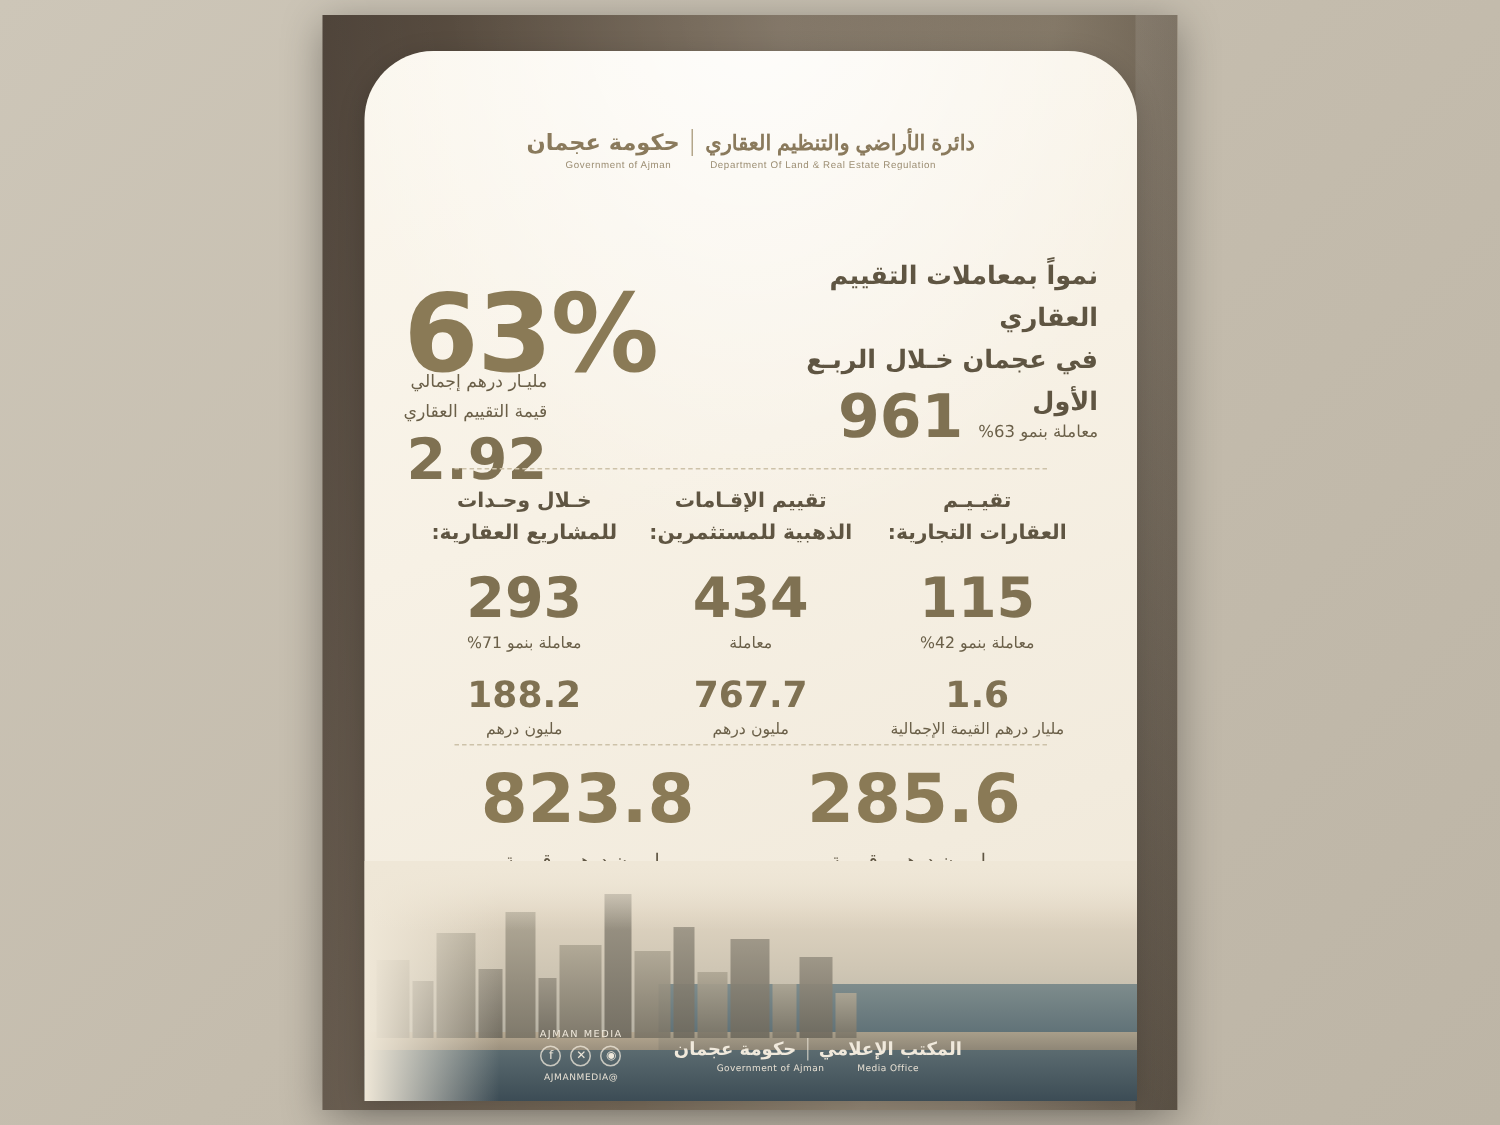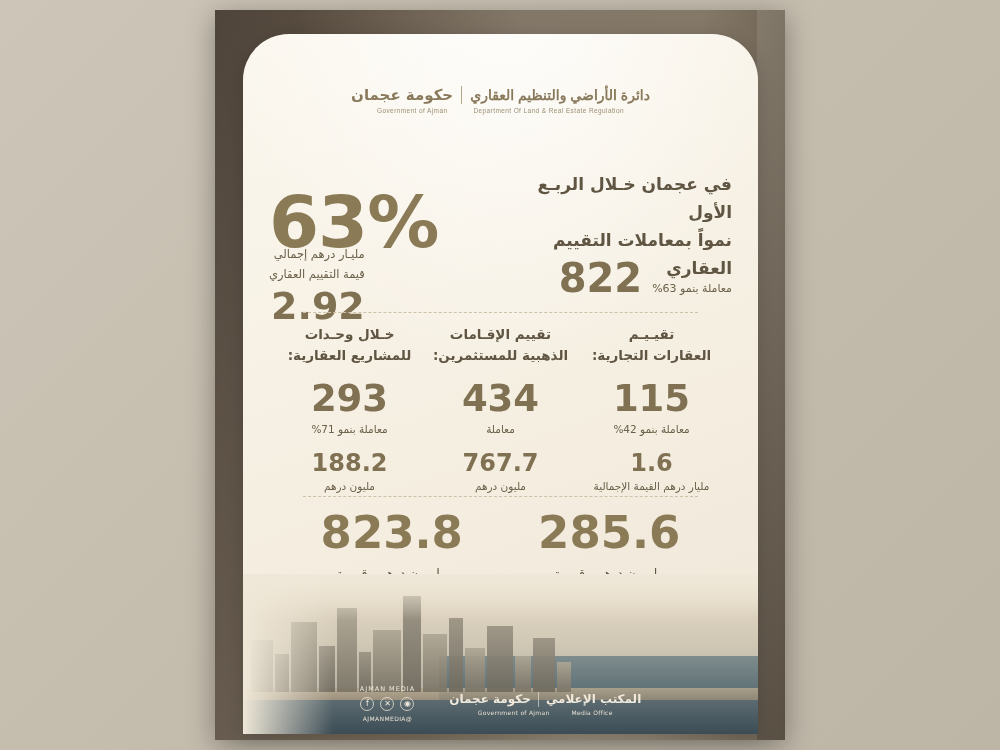--- a/index.html
+++ b/index.html
@@ -223,33 +223,33 @@
         <span class="logo-gov">حكومة عجمان</span>
       </div>
       <div class="logo-en">
         <span>Department Of Land &amp; Real Estate Regulation</span>
         <span>Government of Ajman</span>
       </div>
     </div>
 
     <div class="hero">
       <div class="hero-text">
+        <div>نمواً بمعاملات التقييم العقاري</div>
         <div>في عجمان خـلال الربـع الأول</div>
-        <div>نمواً بمعاملات التقييم العقاري</div>
       </div>
       <div class="hero-big">
         <span>%</span>
           <span>63</span>
       </div>
     </div>
 
     <div class="row2">
       <div class="r2-left">
         <span class="r2-cap">معاملة بنمو 63%</span>
-        <span class="r2-num">822</span>
+        <span class="r2-num">961</span>
       </div>
       <div class="r2-right">
         <div class="sub">مليـار درهم إجمالي</div>
         <div class="sub">قيمة التقييم العقاري</div>
         <div class="big">2.92</div>
       </div>
     </div>
 
     <div class="divider d1"></div>
 

